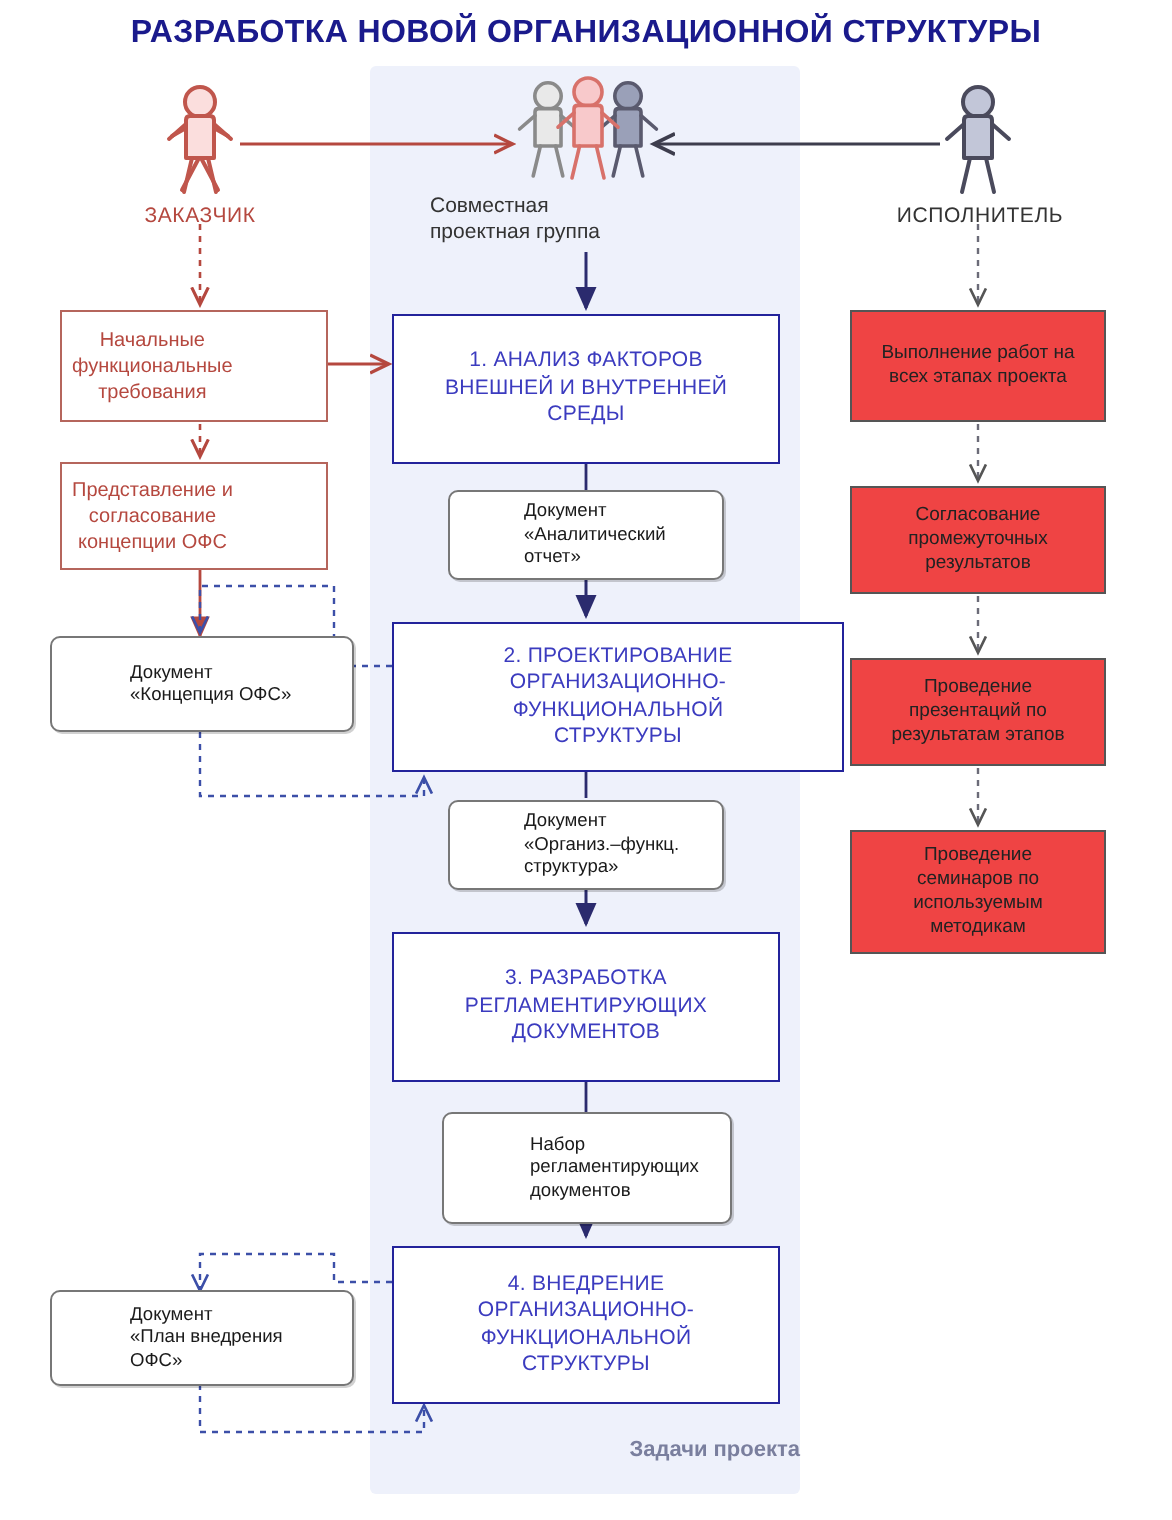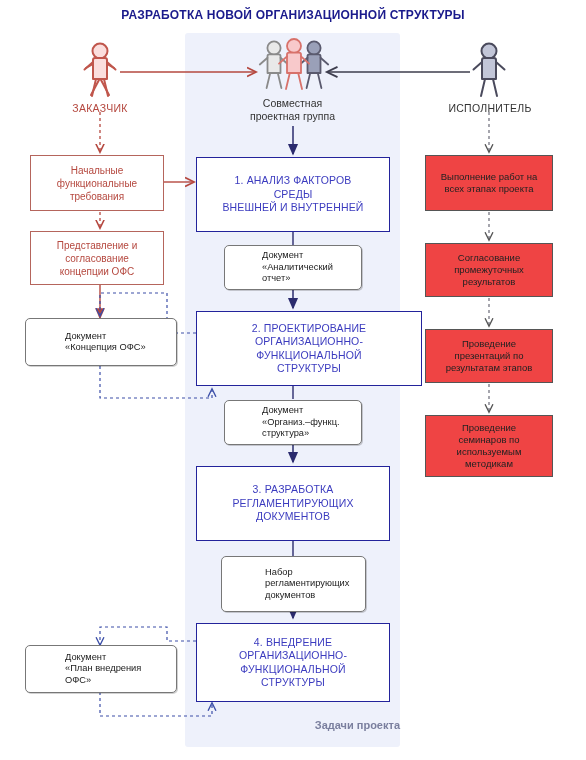--- a/index.html
+++ b/index.html
@@ -8,55 +8,55 @@
     font-family:"Liberation Sans","DejaVu Sans",sans-serif;
     -webkit-font-smoothing:antialiased;
   }
   #canvas{position:absolute;left:0;top:0;width:586px;height:760px;}
   svg.layer{position:absolute;left:0;top:0;width:586px;height:760px;pointer-events:none;}
   .abs{position:absolute;box-sizing:border-box;}
 
   
   .title{
     left:0;top:8px;width:586px;text-align:center;
-    font-size:12px;font-weight:bold;color:#1a1a8c;letter-spacing:.2px;
+    font-size:16px;font-weight:bold;color:#1a1a8c;letter-spacing:.2px;
   }
 
   
   .panel{
     left:185px;top:33px;width:215px;height:714px;
     background:#eef1fb;border-radius:3px;
   }
   .panel-caption{
     left:185px;top:719px;width:215px;text-align:right;
     font-size:11px;font-weight:bold;color:#7a7f9e;
   }
 
   
   .actor-label{
     font-size:10.5px;text-align:center;letter-spacing:.3px;
   }
   .actor-customer{left:45px;top:102px;width:110px;color:#b5483f;}
   .actor-contractor{left:425px;top:102px;width:130px;color:#333;}
   .actor-team{
-    left:215px;top:97px;width:155px;text-align:center;
+    left:215px;top:97px;width:155px;
     font-size:10.5px;color:#333;line-height:13px;
   }
 
   
   .pbox{
     background:#ffffff;border:1.6px solid #23239b;
     display:flex;align-items:center;justify-content:center;text-align:center;
     color:#3b3bbf;font-size:10.5px;line-height:13.5px;letter-spacing:.15px;
   }
   .pbox span{display:block;padding:0 6px;}
 
   .rbox{
     background:#ffffff;border:1.3px solid #b5655c;
-    display:flex;align-items:center;justify-content:center;text-align:center;
+    display:flex;align-items:center;text-align:center;
     color:#b5483f;font-size:10px;line-height:13px;
   }
   .rbox span{display:block;padding:0 5px;}
 
   .gbox{
     background:#ef4444;border:1.2px solid #555;
     display:flex;align-items:center;justify-content:center;text-align:center;
     color:#222;font-size:9.5px;line-height:12px;
   }
   .gbox span{display:block;padding:0 5px;}
@@ -256,22 +256,22 @@
     <span>
       <div>Представление и</div>
       <div>согласование</div>
       <div>концепции ОФС</div>
     </span>
   </div>
 
   <div class="abs pbox" style="left:196px;top:157px;width:194px;height:75px;">
     <span>
       <div>1. АНАЛИЗ ФАКТОРОВ</div>
+      <div>ВНЕШНЕЙ И ВНУТРЕННЕЙ</div>
       <div>СРЕДЫ</div>
-      <div>ВНЕШНЕЙ И ВНУТРЕННЕЙ</div>
     </span>
   </div>
   <div class="abs pbox" style="left:196px;top:311px;width:226px;height:75px;">
     <span>
       <div>2. ПРОЕКТИРОВАНИЕ</div>
       <div>ОРГАНИЗАЦИОННО-</div>
       <div>ФУНКЦИОНАЛЬНОЙ</div>
       <div>СТРУКТУРЫ</div>
     </span>
   </div>

